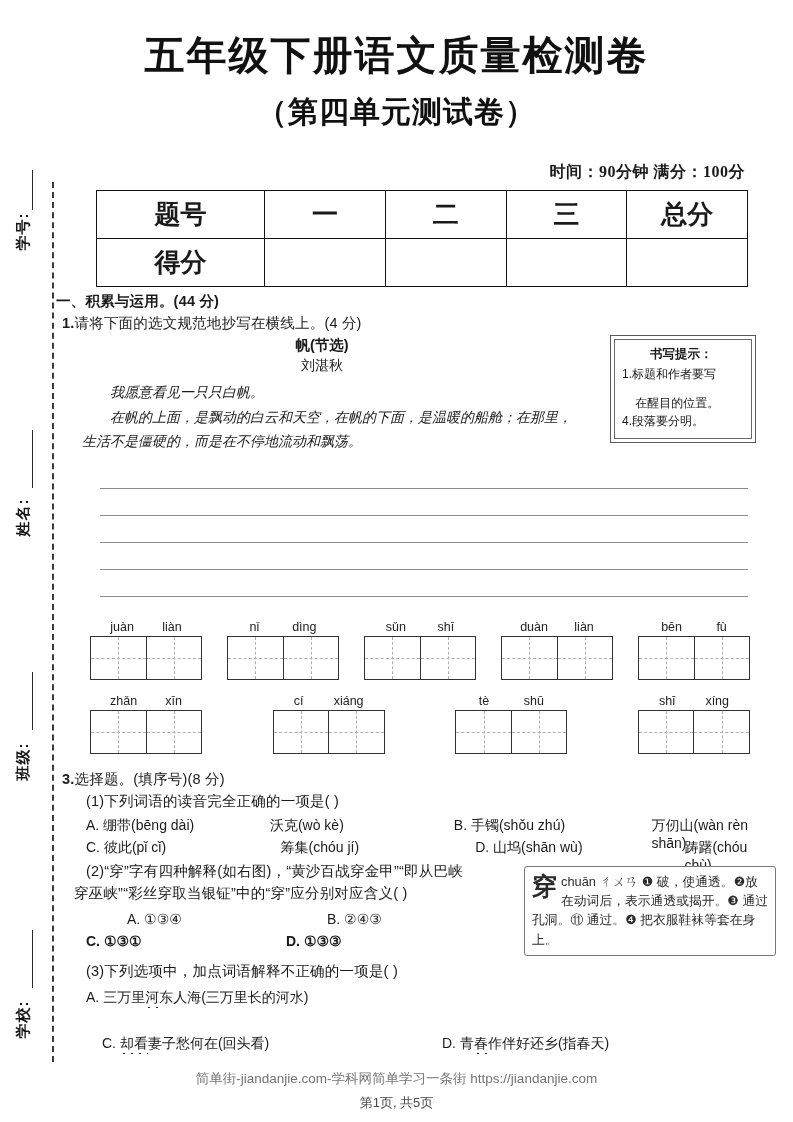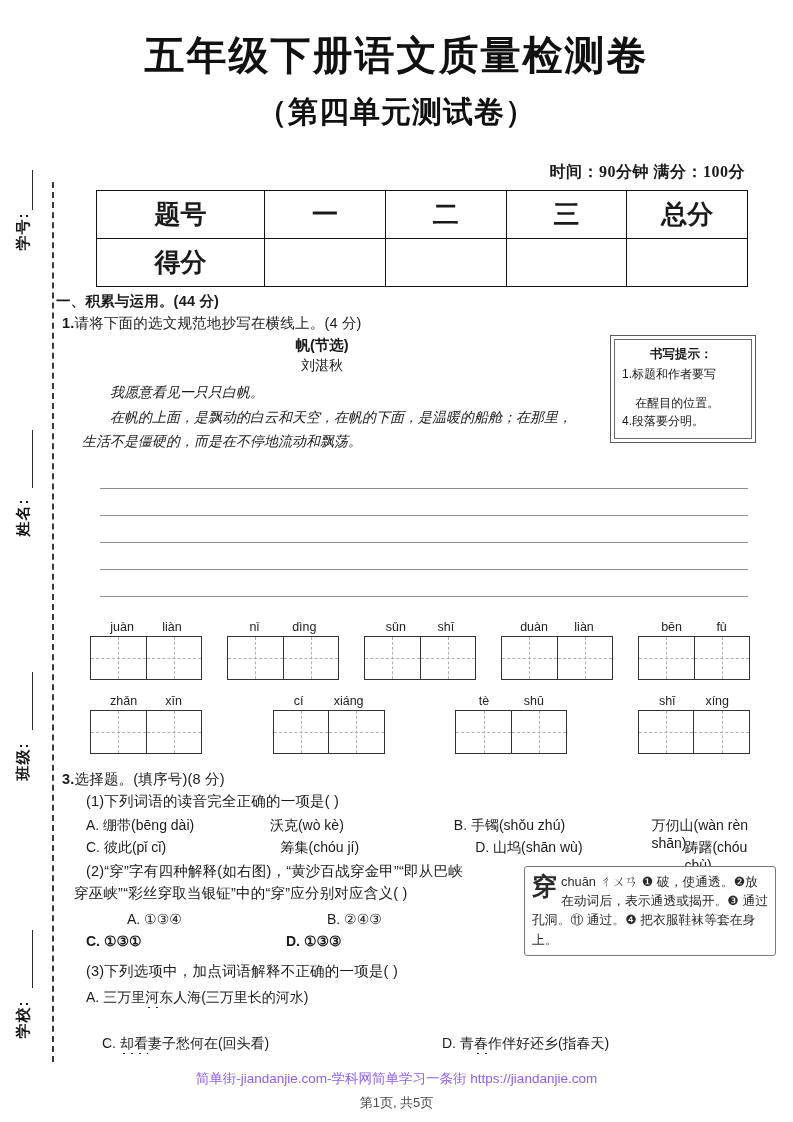--- a/index.html
+++ b/index.html
@@ -252,21 +252,21 @@
     margin: 2px 4px 0 0;
     font-family: "Liberation Serif", serif;
   }
 
   
   .footer {
     position: absolute;
     left: 0; right: 0;
     text-align: center;
     font-family: "Liberation Sans", sans-serif;
-    color: #8b5cf6;
+    color: #737373;
   }
   #footer-site { top: 1070px; font-size: 13.5px; }
   #footer-page { top: 1094px; font-size: 13px; color: #4a4a4a; }
 </style>
 </head>
 <body>
 
 <div id="page">
 
   <div class="margin-dash"></div>

